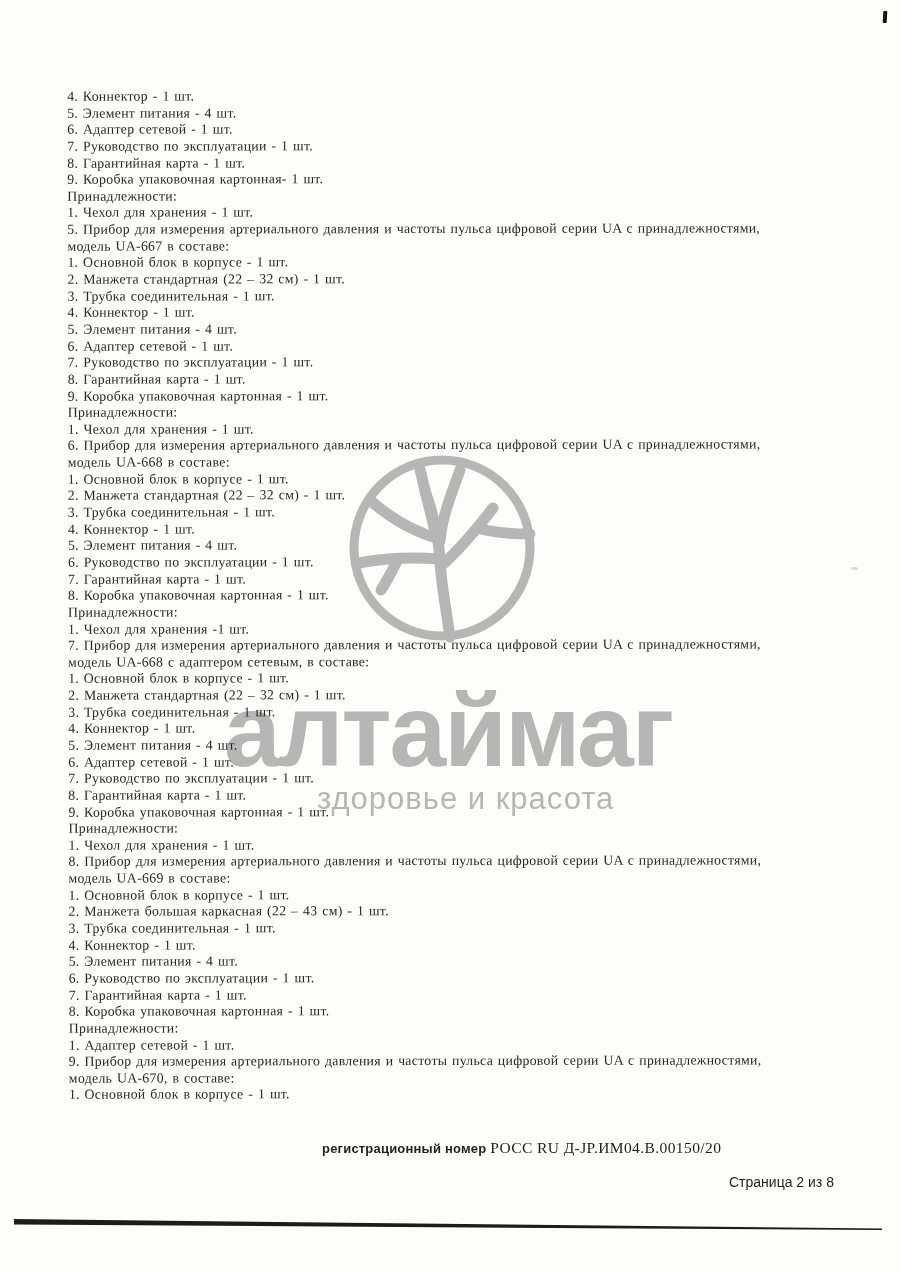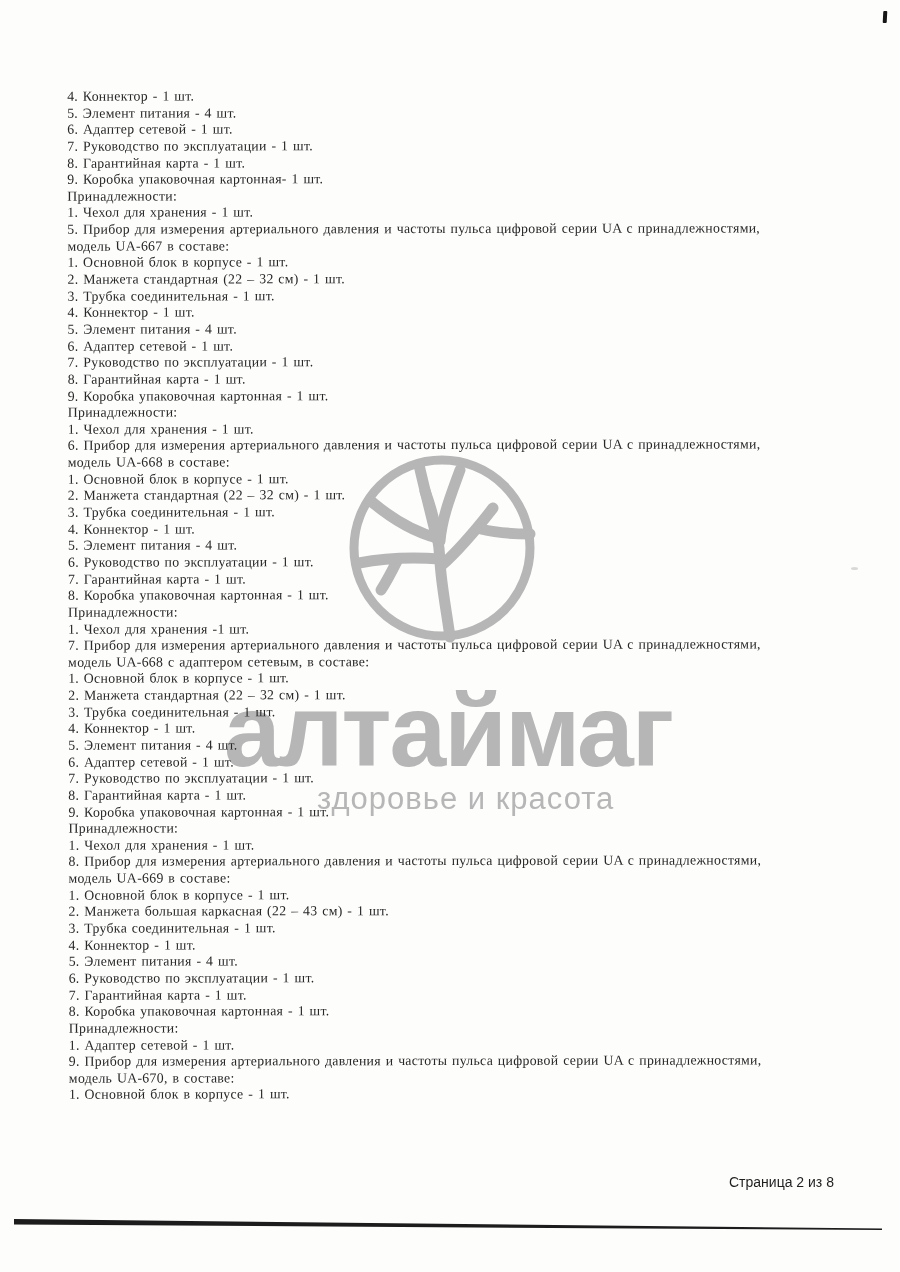--- a/index.html
+++ b/index.html
@@ -210,20 +210,21 @@
 
       <div class="doc-line">1. Адаптер сетевой - 1 шт.</div>
 
       <div class="doc-line">9. Прибор для измерения артериального давления и частоты пульса цифровой серии UA с принадлежностями,</div>
 
       <div class="doc-line">модель UA-670, в составе:</div>
 
       <div class="doc-line">1. Основной блок в корпусе - 1 шт.</div>
     </div>
 
+  <div class="footer-reg"><span class="reg-label">регистрационный номер</span><span> </span><span class="reg-number">РОСС RU Д-JP.ИМ04.В.00150/20</span></div>
 
   <div class="footer-page">Страница 2 из 8</div>
 
   <div class="artifact-top-mark"></div>
   <svg class="artifact-bottom-line" aria-hidden="true" viewBox="0 0 900 22">
     <polygon points="14,7 882,16.5 882,18 14,12.5" fill="#1c1c1c"></polygon>
   </svg>
 
 </div>
 

